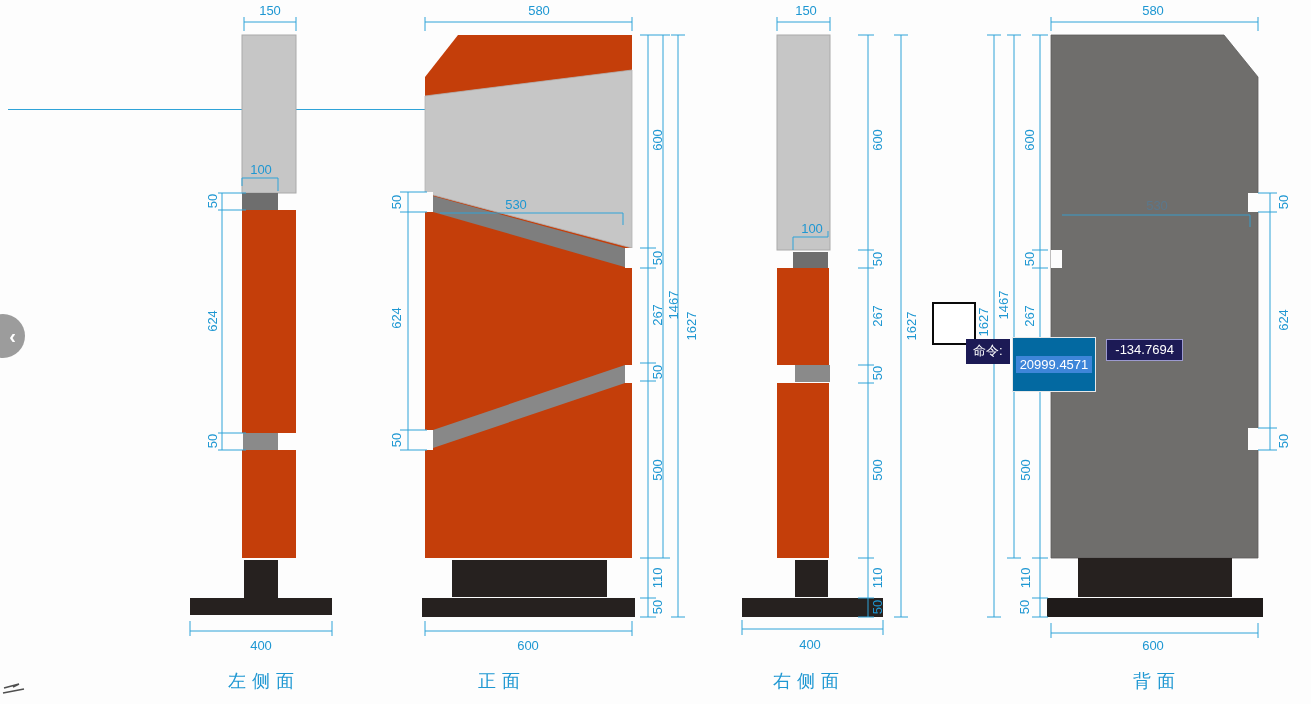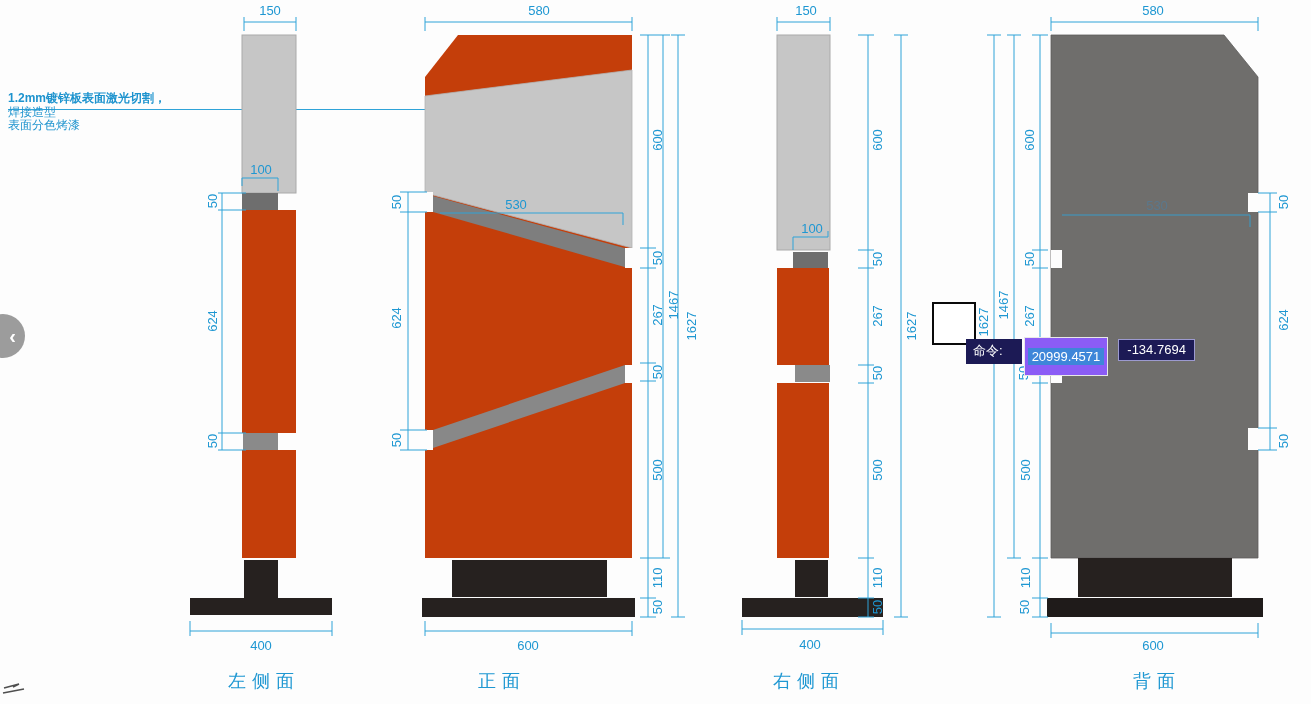--- a/index.html
+++ b/index.html
@@ -8,22 +8,22 @@
   #geom{position:absolute;left:0;top:0;z-index:1;}
   #dim-labels,#titles{position:absolute;left:0;top:0;width:100%;height:100%;z-index:2;pointer-events:none;}
   .dim-label{position:absolute;color:#1e97d2;font-size:13px;transform:translate(-50%,-50%);white-space:nowrap;}
   .dim-label.rot{transform:translate(-50%,-50%) rotate(-90deg);}
   .dim-label.faint{color:#4a7fa5;opacity:.55;}
   .view-title{position:absolute;color:#1e97d2;font-size:18px;letter-spacing:6px;transform:translate(-50%,-50%);white-space:nowrap;}
   #annotation{position:absolute;left:8px;top:92px;z-index:2;color:#1d93ce;font-size:12px;line-height:13.5px;white-space:nowrap;}
   #annotation .l1{font-weight:bold;}
   #pickbox{position:absolute;left:932px;top:302px;width:40px;height:39px;background:#ffffff;border:2px solid #0a0a0a;z-index:3;}
   #cmd-overlay{position:absolute;left:966px;top:337px;z-index:4;display:flex;align-items:flex-start;font-size:13px;}
-  #cmd-prompt{background:#1c1a55;color:#ffffff;padding:3px 19px 4px 7px;margin-top:2px;}
-  #cmd-x{background:#8b5cf6;padding:10px 3px;margin-left:2px;border:1px solid #e8e8e8;}
+  #cmd-prompt{background:#1c1a55;color:#ffffff;padding:3px 7px 4px 7px;margin-top:2px;}
+  #cmd-x{background:#0369a1;padding:18px 3px;margin-left:2px;border:1px solid #e8e8e8;}
   #cmd-x .sel{background:#3e86d9;color:#ffffff;padding:1px 4px;display:inline-block;}
   #cmd-y{background:#1c1a55;color:#ffffff;border:1px solid #9c9ad0;padding:2px 8px 3px 8px;margin-left:10px;margin-top:2px;}
   #nav-prev{position:absolute;left:-19px;top:314px;width:44px;height:44px;border-radius:50%;
             background:#9c9c9c;z-index:5;color:#ffffff;display:flex;align-items:center;justify-content:flex-end;
             padding-right:9px;box-sizing:border-box;font-size:20px;font-weight:bold;cursor:pointer;}
 </style>
 </head>
 <body>
 
 <div id="screen">
@@ -166,25 +166,20 @@
       <span class="dim-label" style="left: 1153px; top: 645px;">600</span>
     </div>
 
   <div id="titles">
       <span class="view-title" style="left: 264px; top: 681px; text-align: center;">左侧面</span>
       <span class="view-title" style="left: 502px; top: 681px;">正面</span>
       <span class="view-title" style="left: 809px; top: 681px;">右侧面</span>
       <span class="view-title" style="left: 1157px; top: 681px;">背面</span>
     </div>
 
-  <div id="annotation">
-    <div class="l1">1.2mm镀锌板表面激光切割，</div>
-    <div class="l2">焊接造型</div>
-    <div class="l3">表面分色烤漆</div>
-  </div>
 
   <div id="pickbox"></div>
 
   <div id="cmd-overlay">
     <span id="cmd-prompt">命令:</span>
     <span id="cmd-x"><span class="sel">20999.4571</span></span>
     <span id="cmd-y">-134.7694</span>
   </div>
 
   <div id="nav-prev">

